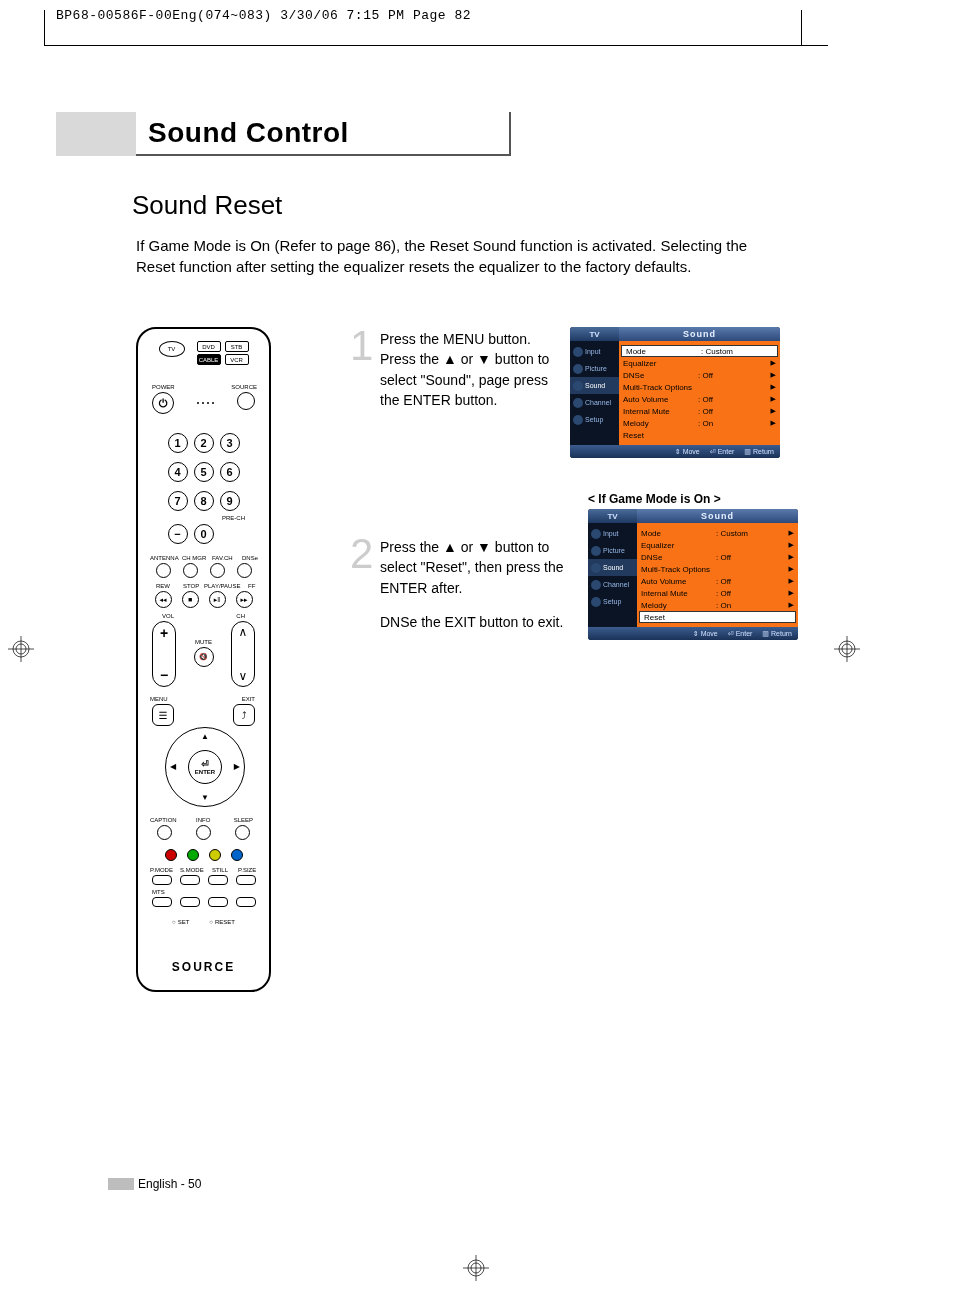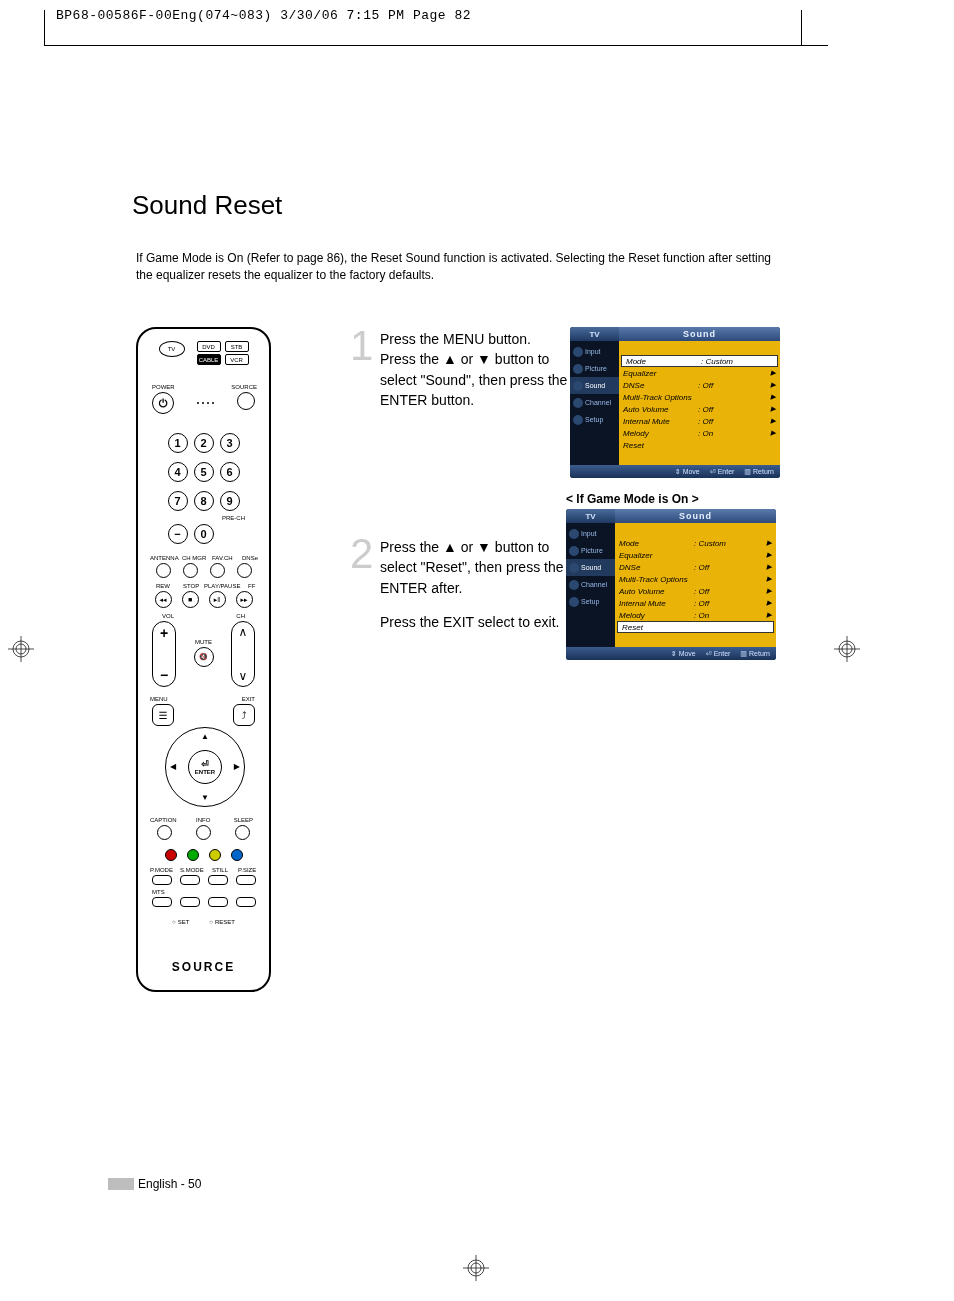--- a/index.html
+++ b/index.html
@@ -58,24 +58,24 @@
 
   .subheading {
     position: absolute;
     top: 190px;
     left: 132px;
     font-size: 26px;
     font-weight: normal;
   }
   .intro {
     position: absolute;
-    top: 250px;
+    top: 235px;
     left: 136px;
     width: 650px;
-    font-size: 12px;
+    font-size: 15px;
     line-height: 1.4;
   }
 
   .content-right {
     position: absolute;
     top: 327px;
     left: 350px;
     width: 440px;
   }
   .step {
@@ -97,21 +97,21 @@
     width: 190px;
   }
   .step-text p { margin: 0 0 14px 0; }
 
   
   .osd-wrap {
     position: absolute;
     width: 210px;
   }
   .osd1 { top: 327px; left: 570px; }
-  .osd2 { top: 492px; left: 566px; }
+  .osd2 { top: 492px; left: 588px; }
   .osd-caption {
     font-size: 12px;
     font-weight: bold;
     margin-bottom: 3px;
     color: #000;
   }
   .osd {
     width: 210px;
     background: #0f1a2d;
     border-radius: 3px;
@@ -169,24 +169,23 @@
     width: 10px;
     height: 10px;
     border-radius: 50%;
     background: #2b4870;
     flex-shrink: 0;
     font-size:7px;
     display:flex;align-items:center;justify-content:center;
   }
   .osd-main {
     flex: 1;
-    background: #eab308;
+    background: #f97316;
     color: #000;
-    padding: 14px 0;
-    font-style: italic;
+    padding: 4px 0;
   }
   .osd-row {
     display: flex;
     align-items: center;
     font-size: 8px;
     padding: 1px 4px;
     height: 12px;
     position: relative;
   }
   .osd-row.boxed {
@@ -361,20 +360,24 @@
 </head>
 <body>
 
 <div class="page">
 
   <div class="header-line">BP68-00586F-00Eng(074~083)  3/30/06  7:15 PM  Page 82</div>
   <div class="crop-marks crop-top"></div>
   <div class="crop-left-v"></div>
   <div class="crop-right-v"></div>
 
+  <div class="section-title-wrap">
+    <div class="section-title-bar"></div>
+    <div class="section-title">Sound Control</div>
+  </div>
 
   <div class="subheading">Sound Reset</div>
   <div class="intro">If Game Mode is On (Refer to page 86), the Reset Sound function is activated. Selecting the Reset function after setting the equalizer resets the equalizer to the factory defaults.</div>
 
   <div class="remote-wrap">
     <div class="remote">
 
       <div class="row" style="top:12px; gap:12px;">
         <div class="tv-btn">TV</div>
         <div style="display:flex;flex-direction:column;gap:2px;">
@@ -520,28 +523,28 @@
         <span style="display:flex;align-items:center;gap:2px;">○<span>RESET</span></span>
       </div>
 
       <div class="brand">SOURCE</div>
     </div>
   </div>
 
   <div class="content-right">
     <div class="step">
       <div class="step-num">1</div>
-      <div class="step-text">Press the MENU button. Press the ▲ or ▼ button to select "Sound", then press the ENTER button.</div>
+      <div class="step-text">Press the MENU button. Press the ▲ or ▼ button to select "Sound", page press the ENTER button.</div>
     </div>
     <div style="height:90px;"></div>
     <div class="step">
       <div class="step-num">2</div>
       <div class="step-text">
         <p>Press the ▲ or ▼ button to select "Reset", then press the ENTER after.</p>
-        <p>Press the EXIT select to exit.</p>
+        <p>DNSe the EXIT button to exit.</p>
       </div>
     </div>
   </div>
 
   <div class="osd-wrap osd1">
     <div class="osd">
       <div class="osd-header">
         <div class="osd-header-left">TV</div>
         <div class="osd-header-right">Sound</div>
       </div>

